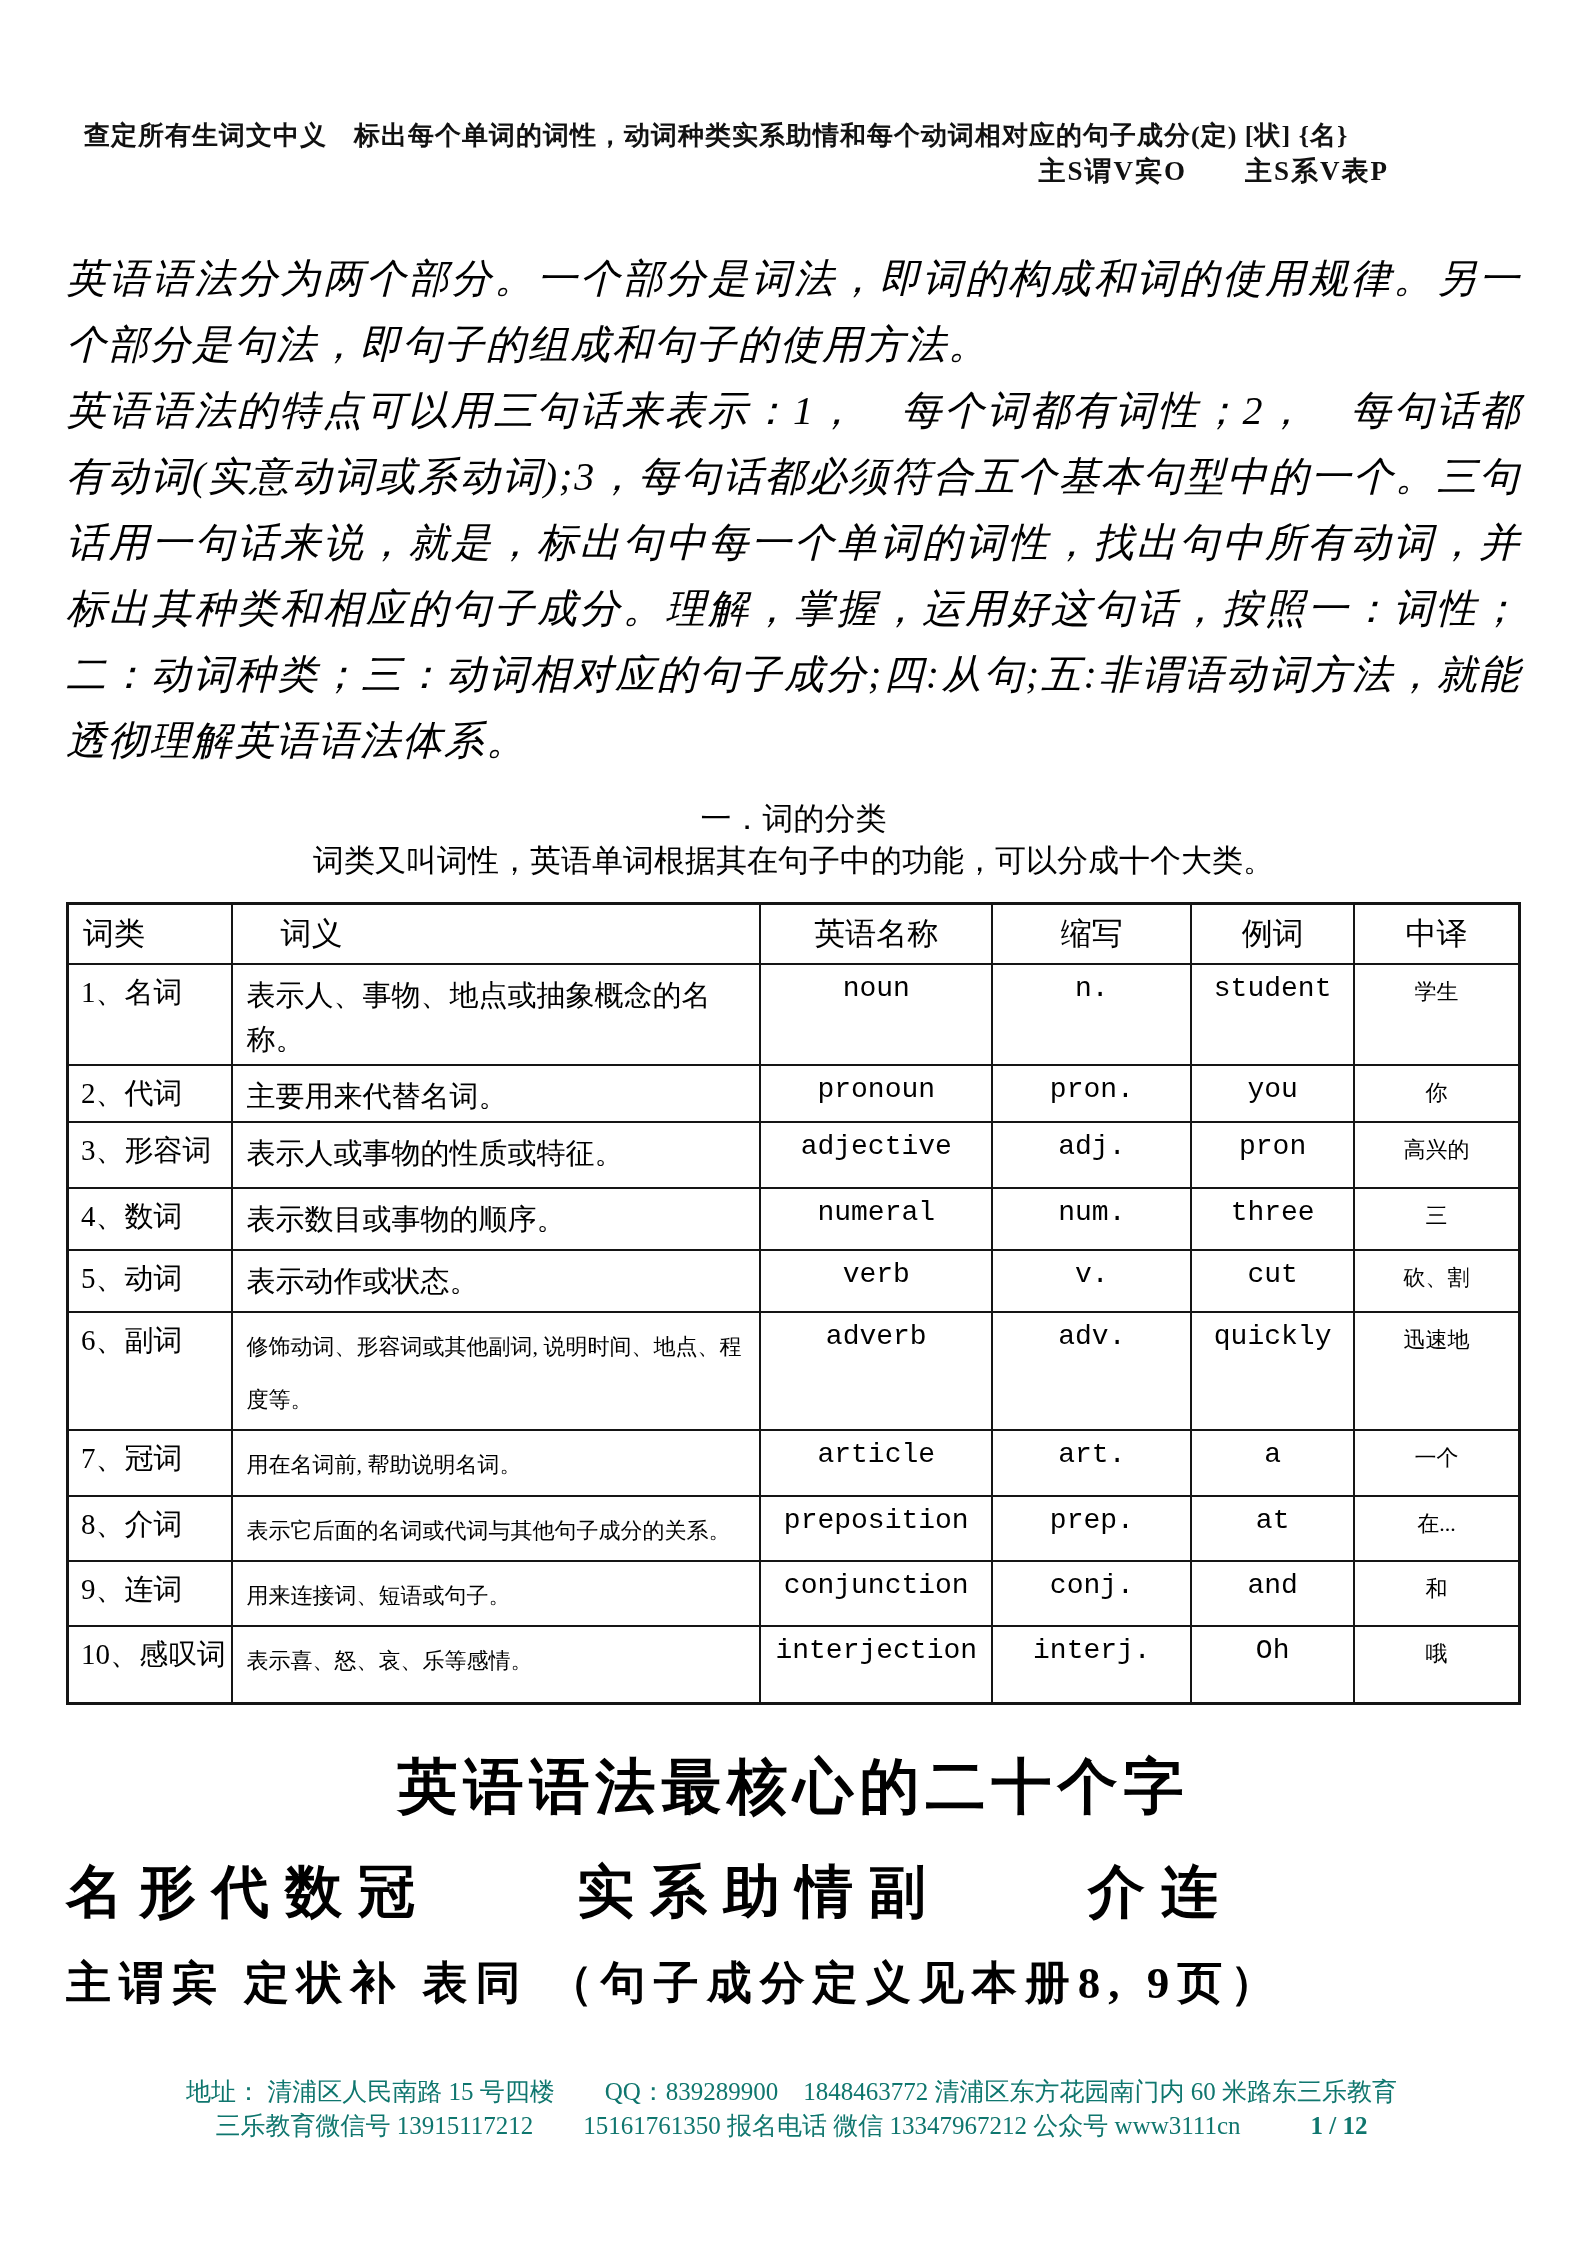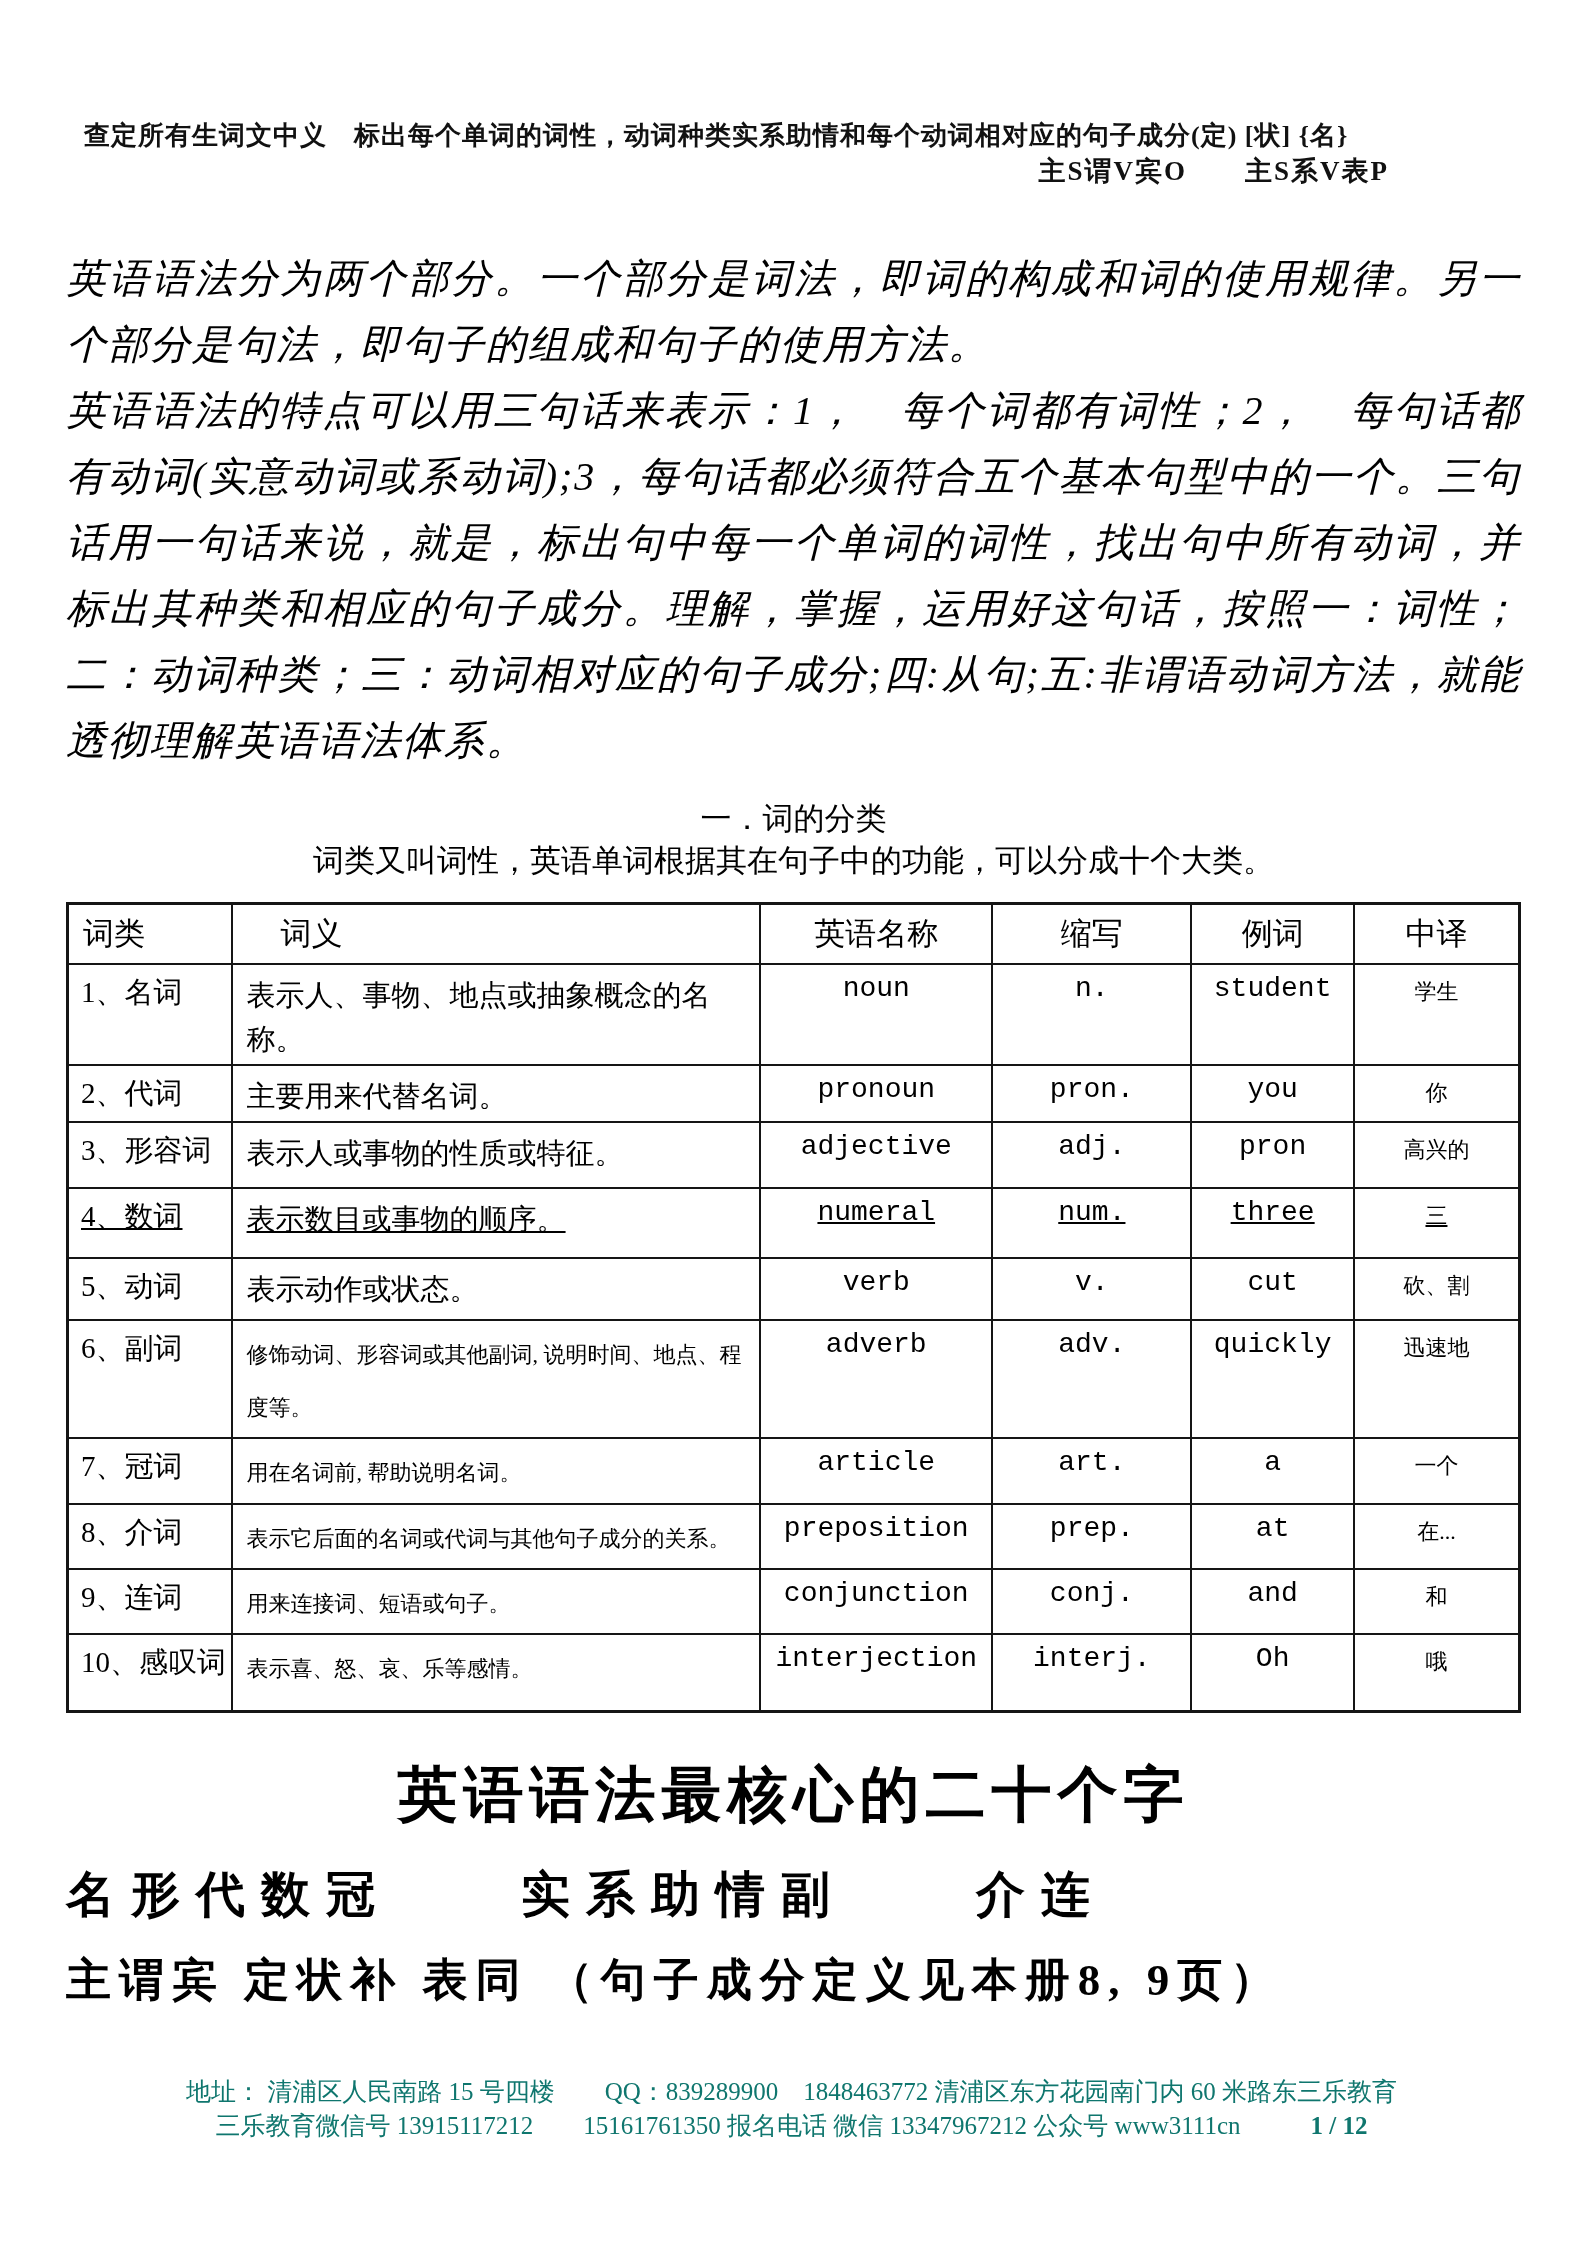--- a/index.html
+++ b/index.html
@@ -88,21 +88,21 @@
   .word-table th, .word-table td {
     border: 2px solid #151515;
     vertical-align: top;
     padding: 8px 8px 2px 8px;
     overflow: hidden;
   }
   .word-table thead tr { height: 60px; }
   .word-table tbody tr:nth-child(1)  { height: 70px; }
   .word-table tbody tr:nth-child(2)  { height: 42px; }
   .word-table tbody tr:nth-child(3)  { height: 66px; }
-  .word-table tbody tr:nth-child(4)  { height: 70px; text-decoration: underline; }
+  .word-table tbody tr:nth-child(4)  { height: 62px; }
   .word-table tbody tr:nth-child(5)  { height: 62px; }
   .word-table tbody tr:nth-child(6)  { height: 90px; }
   .word-table tbody tr:nth-child(7)  { height: 66px; }
   .word-table tbody tr:nth-child(8)  { height: 64px; }
   .word-table tbody tr:nth-child(9)  { height: 64px; }
   .word-table tbody tr:nth-child(10) { height: 78px; }
 
   .word-table th { font-weight: normal; font-size: 31px; text-align: center; }
   .word-table th.c0 { text-align: left; padding-left: 14px; }
   .word-table th.c1 { text-align: left; padding-left: 48px; }
@@ -120,21 +120,21 @@
   
   .core-heading {
     margin-top: 42px;
     text-align: center;
     font-size: 60px;
     font-weight: bold;
     letter-spacing: 6px;
   }
   .core-words {
     margin-top: 26px;
-    font-size: 49px;
+    font-size: 57px;
     font-weight: bold;
     letter-spacing: 16px;
   }
   .core-components {
     margin-top: 22px;
     font-size: 45px;
     font-weight: 600;
     letter-spacing: 8px;
   }
 

